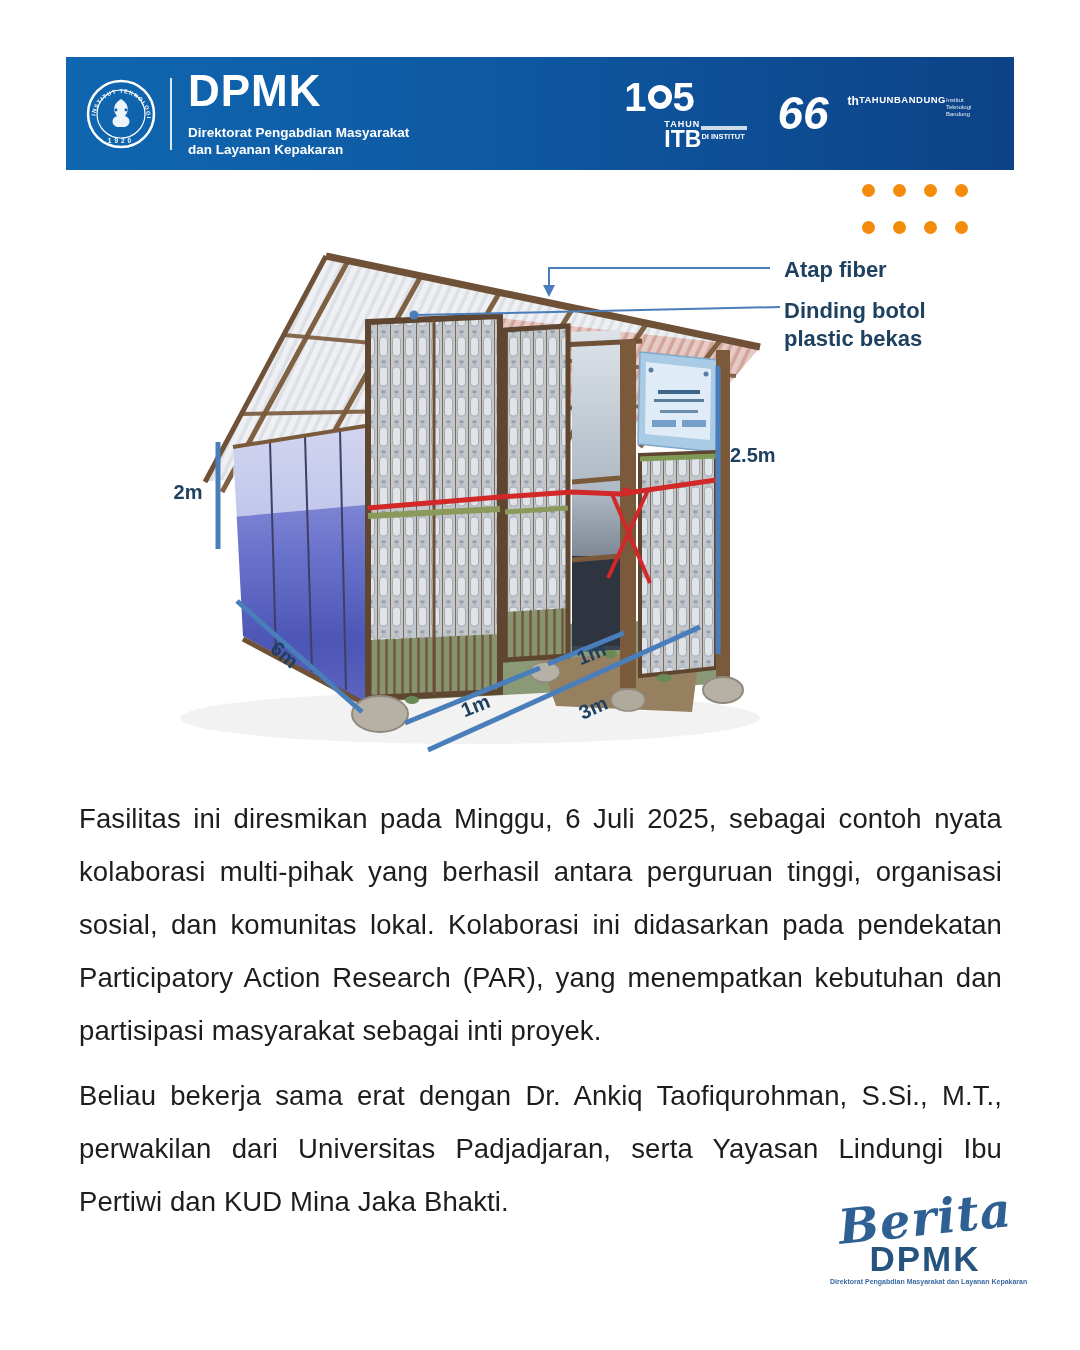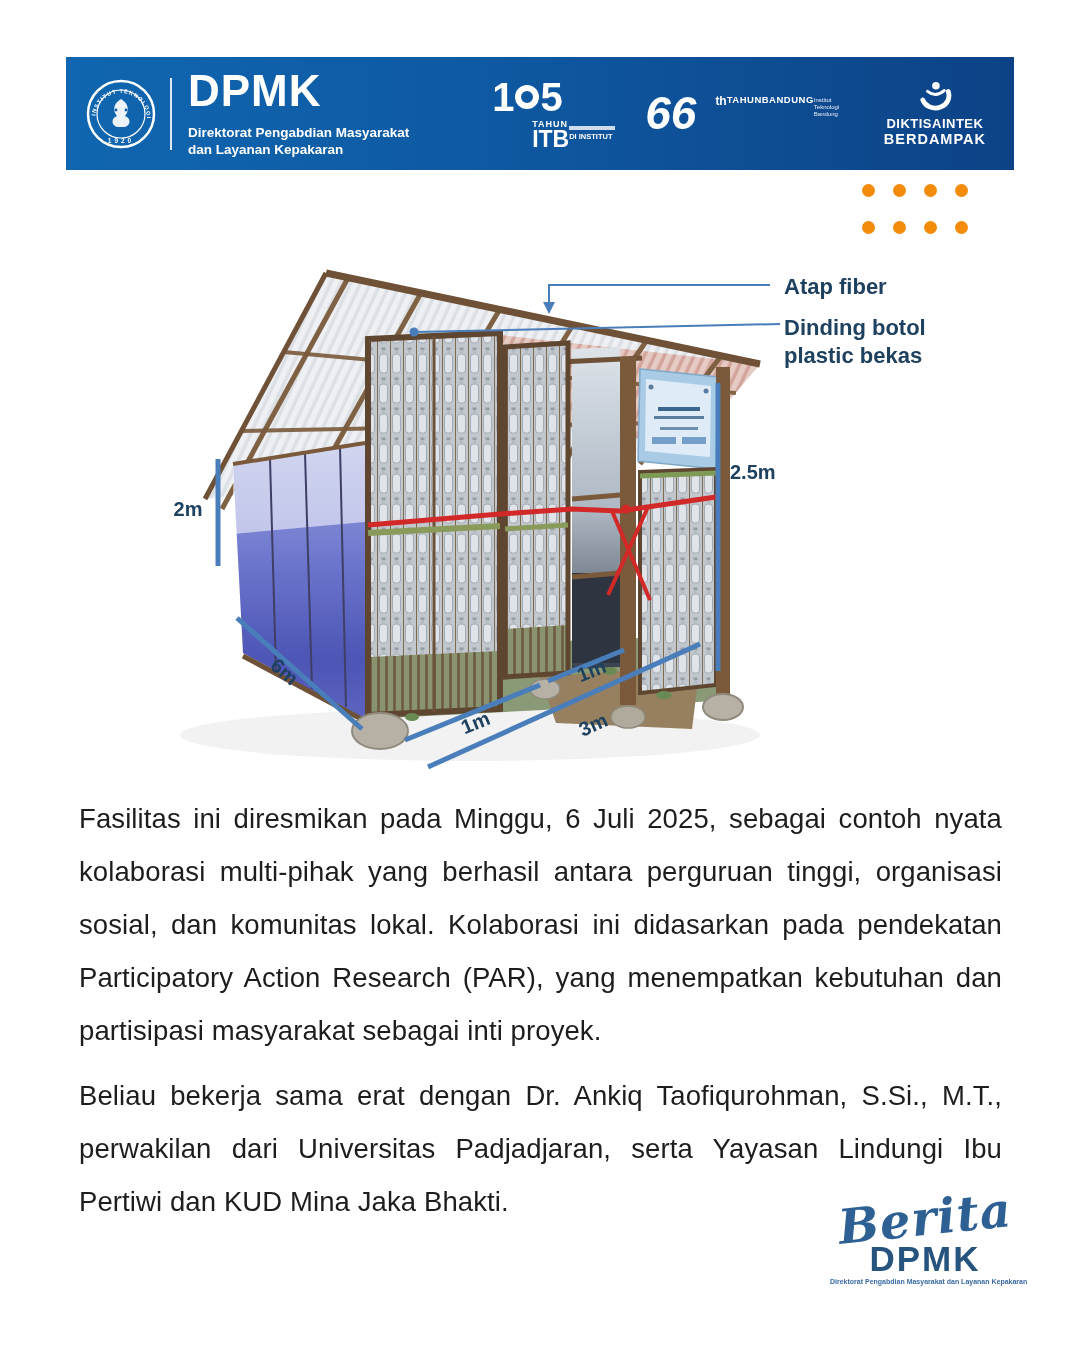--- a/index.html
+++ b/index.html
@@ -44,21 +44,21 @@
   .dikti-l2 { font-size:14.5px; font-weight:bold; letter-spacing:1px; }
 
   
   .dots {
     position:absolute; left:862px; top:184px;
     display:grid; grid-template-columns:repeat(4,13px); column-gap:18px; row-gap:24px;
   }
   .dot { width:13px; height:13px; border-radius:50%; background:#f28c0a; }
 
   
-  .figure { position:absolute; left:0; top:252px; width:1080px; height:555px; }
+  .figure { position:absolute; left:0; top:235px; width:1080px; height:555px; }
   .figure svg { display:block; }
   .ann-label { font-family:"Liberation Sans",sans-serif; font-weight:bold; font-size:22px; fill:#1f4160; }
   .dim-label { font-family:"Liberation Sans",sans-serif; font-weight:bold; font-size:20px; fill:#1f4160; }
 
   
   .article { position:absolute; left:67px; top:780px; width:947px; color:#1d1d1d; }
   .article p { margin:12px; font-size:27.5px; line-height:53px; text-align:justify; letter-spacing:.1px; }
 
   
   .berita { position:absolute; left:830px; top:1192px; width:190px; text-align:center; color:#2b5c8c; }
@@ -122,29 +122,20 @@
       <div class="logo66">
         <span class="l66-num">66</span>
         <div class="l66-col">
           <span class="l66-th">th</span>
           <span class="l66-dies">TAHUN</span>
           <span class="l66-dies">BANDUNG</span>
           <span class="l66-sub">Institut Teknologi Bandung</span>
         </div>
       </div>
 
-      <div class="logoDikti">
-        <svg width="38" height="34" viewBox="0 0 40 36">
-          <circle cx="21" cy="6" r="4" fill="#ffffff"></circle>
-          <path d="M12,12 q9,7 18,-1" stroke="#ffffff" stroke-width="3" fill="none" stroke-linecap="round"></path>
-          <path d="M34,12 a13,12 0 1 1 -27,9" stroke="#ffffff" stroke-width="5" fill="none" stroke-linecap="round"></path>
-        </svg>
-        <div class="dikti-l1">DIKTISAINTEK</div>
-        <div class="dikti-l2">BERDAMPAK</div>
-      </div>
     </div>
   </header>
 
   <div class="dots">
     <span class="dot"></span>
       <span class="dot"></span>
       <span class="dot"></span>
       <span class="dot"></span>
     <span class="dot"></span>
       <span class="dot"></span>

